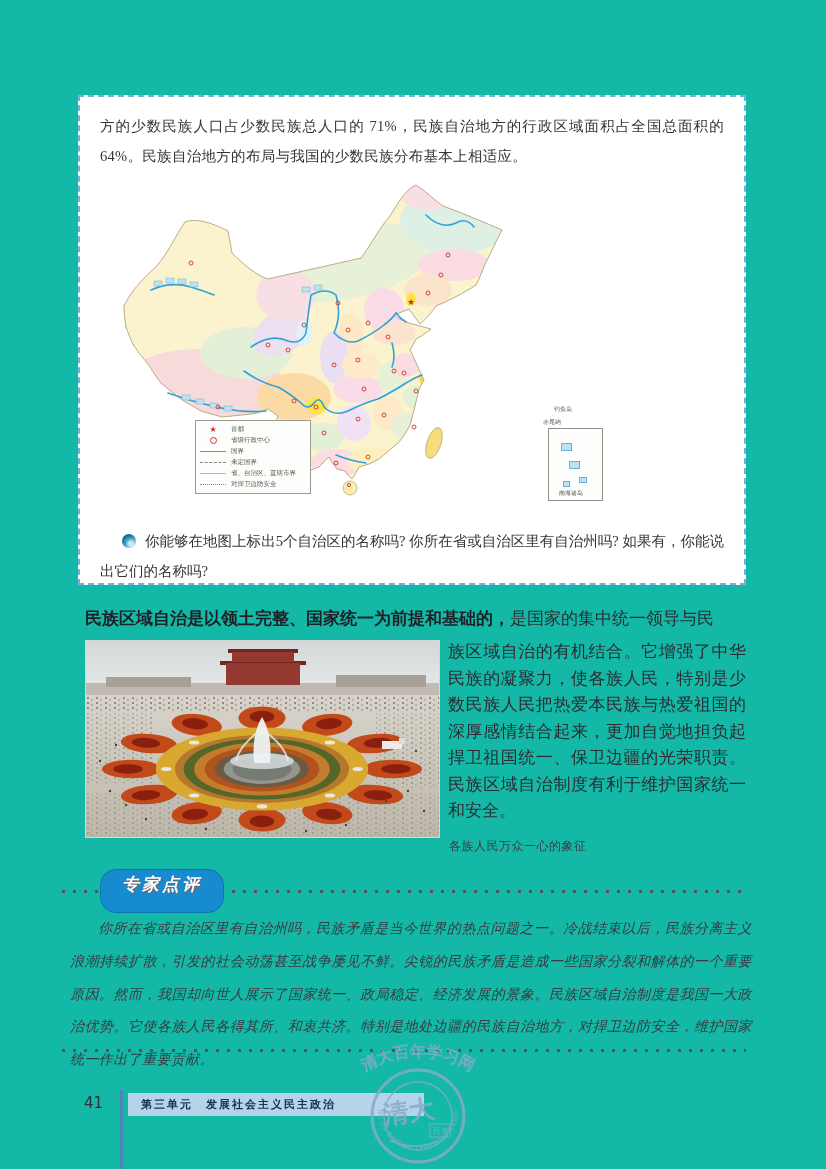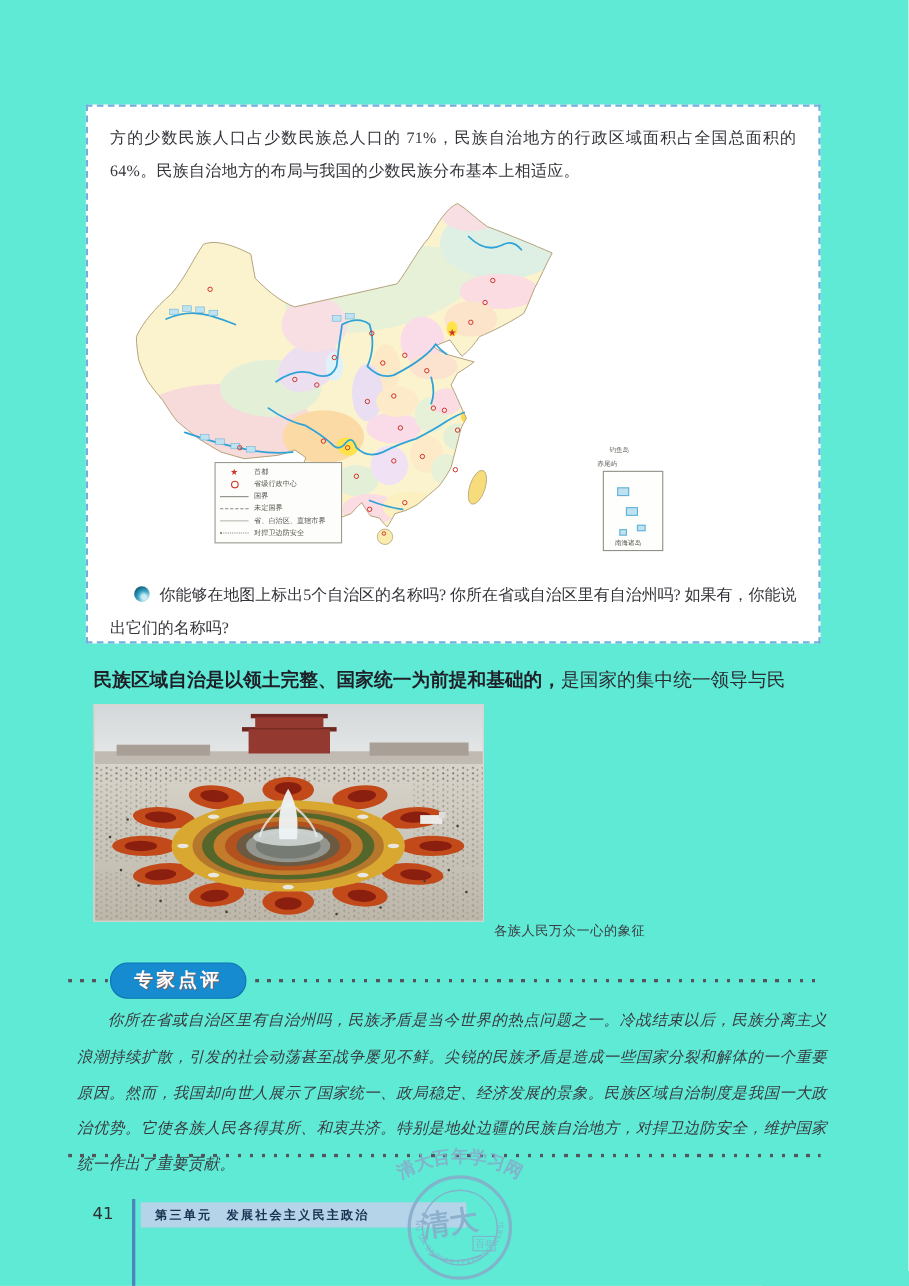--- a/index.html
+++ b/index.html
@@ -1,16 +1,16 @@
 <!DOCTYPE html>
 <html><head>
 <meta charset="utf-8">
 <style>
   html,body{margin:0;padding:0;background:#ffffff;}
-  .page{position:relative;width:826px;height:1169px;margin:0 auto;background:#5eead4;overflow:hidden;
+  .page{position:relative;width:826px;height:1169px;margin:0 auto;background:#14b8a6;overflow:hidden;
         font-family:"Liberation Serif","DejaVu Serif",serif;color:#2c2c33;}
 
   
   .info-box{position:absolute;left:78px;top:95px;width:668px;height:490px;box-sizing:border-box;
             border:2px dashed #6fb0df;background:#ffffff;padding:14px 20px 10px 20px;}
   .info-par{font-size:14.5px;line-height:30px;letter-spacing:.3px;text-align:justify;color:#33333a;}
   .map-wrap{position:relative;width:628px;height:342px;margin:4px 0 0 -4px;}
   .map-wrap svg{position:absolute;left:-18px;top:-4px;}
 
   .legend{position:absolute;left:99px;top:245px;width:116px;height:74px;background:#fdfdfb;
@@ -42,22 +42,22 @@
   .photo-frame{position:absolute;left:85px;top:640px;width:353px;height:196px;border:1px solid #d8d6d0;box-sizing:content-box;background:#cfcdc6;}
   .right-col{position:absolute;left:448px;top:639px;width:298px;font-size:17px;line-height:26.5px;text-align:justify;}
   .caption{position:absolute;left:449px;top:838px;font-size:12px;color:#3d3d42;letter-spacing:.5px;}
 
   
   .expert-head{position:absolute;left:62px;top:876px;width:684px;height:30px;display:flex;align-items:center;}
   .dotline{height:3px;background:repeating-linear-gradient(90deg,#54545c 0,#54545c 3px,transparent 3px,transparent 11px);}
   .dl-left{width:36px;flex:none;}
   .dl-right{flex:1;margin-left:8px;}
   .badge{flex:none;margin-left:2px;background:#178bd0;border:1px solid #0d74b2;border-radius:16px;
-         padding:3px 21px 5px 21px;font-size:17px;font-weight:bold;color:#ffffff;letter-spacing:3px;
-         text-shadow:1px 1px 0 rgba(190,70,20,.6);font-family:"Liberation Sans","DejaVu Sans",sans-serif;}
+         padding:3px 21px 16px 21px;font-size:17px;font-weight:bold;color:#ffffff;letter-spacing:3px;
+         text-shadow:1px 1px 0 rgba(190,70,20,.6);font-family:"Liberation Sans","DejaVu Sans",sans-serif;font-style:italic;}
   .expert-par{position:absolute;left:70px;top:913px;width:682px;font-size:14px;line-height:32.8px;
               font-style:italic;color:#3a3a41;text-align:justify;text-indent:2em;letter-spacing:.4px;}
   .dot-bottom{position:absolute;left:62px;top:1049px;width:684px;}
 
   
   .watermark{position:absolute;left:332px;top:1040px;width:172px;height:129px;opacity:.85;z-index:5;pointer-events:none;}
 
   
   .page-num{position:absolute;left:84px;top:1094px;font-size:15px;color:#2f2f34;font-family:"DejaVu Sans",sans-serif;}
   .foot-line{position:absolute;left:120px;top:1090px;width:2.5px;height:79px;background:#4a86bb;}
@@ -314,20 +314,21 @@
         <circle cx="120" cy="188" r="1.2"></circle>
           <circle cx="220" cy="190" r="1.2"></circle>
           <circle cx="260" cy="184" r="1.2"></circle>
         <circle cx="14" cy="120" r="1.2"></circle>
           <circle cx="30" cy="104" r="1.2"></circle>
           <circle cx="330" cy="110" r="1.2"></circle>
       </g>
     </svg>
   </div>
 
+  <div class="right-col">族区域自治的有机结合。它增强了中华民族的凝聚力，使各族人民，特别是少数民族人民把热爱本民族与热爱祖国的深厚感情结合起来，更加自觉地担负起捍卫祖国统一、保卫边疆的光荣职责。民族区域自治制度有利于维护国家统一和安全。</div>
   <div class="caption">各族人民万众一心的象征</div>
 
   <div class="expert-head">
     <div class="dotline dl-left"></div>
     <div class="badge">专家点评</div>
     <div class="dotline dl-right"></div>
   </div>
   <div class="expert-par">你所在省或自治区里有自治州吗，民族矛盾是当今世界的热点问题之一。冷战结束以后，民族分离主义浪潮持续扩散，引发的社会动荡甚至战争屡见不鲜。尖锐的民族矛盾是造成一些国家分裂和解体的一个重要原因。然而，我国却向世人展示了国家统一、政局稳定、经济发展的景象。民族区域自治制度是我国一大政治优势。它使各族人民各得其所、和衷共济。特别是地处边疆的民族自治地方，对捍卫边防安全，维护国家统一作出了重要贡献。</div>
   <div class="dotline dot-bottom"></div>
 

